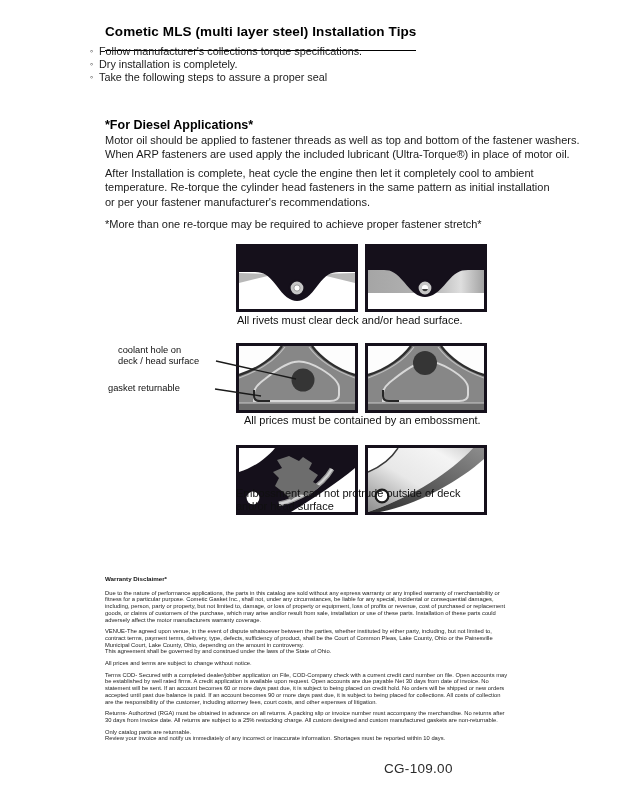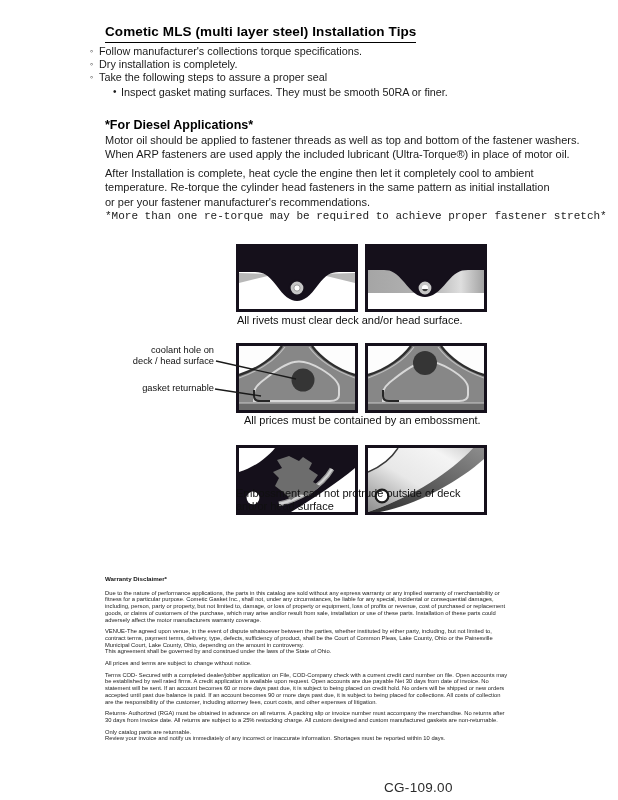--- a/index.html
+++ b/index.html
@@ -1,59 +1,58 @@
 <!DOCTYPE html>
 <html><head>
 <meta charset="utf-8">
 <style>
   html,body{margin:0;padding:0;background:#e8e8e8;}
   .page{position:relative;width:618px;height:800px;background:#ffffff;margin:0 auto;
         font-family:"Liberation Sans",sans-serif;color:#1b1b1b;overflow:hidden;}
   .abs{position:absolute;}
   .title{left:105px;top:24px;font-size:13.5px;font-weight:bold;color:#000;
-         border-bottom:1.6px solid #000;padding-bottom:3px;letter-spacing:.1px;}
+         border-bottom:1.6px solid #000;padding-bottom:11px;letter-spacing:.1px;}
   .bullets{left:90px;top:45px;font-size:10.8px;line-height:13.2px;}
   .b{white-space:nowrap;}
   .b .m{display:inline-block;width:9px;font-size:9px;vertical-align:1px;}
   .b.sub{padding-left:23px;}
   .b.sub .m{font-size:10px;width:8px;}
   .diesel-h{left:105px;top:118px;font-size:12.5px;font-weight:bold;color:#000;}
   .para{left:105px;font-size:11px;line-height:14.3px;white-space:pre-line;}
   .dlabel{font-size:13px;letter-spacing:.6px;text-align:center;width:122px;color:#121212;margin-top:13px;}
   .dbox{width:122px;border:3px solid #15101b;box-sizing:border-box;background:#fff;}
   .dbox svg{display:block;}
   .caption{font-size:11px;line-height:12.5px;color:#101010;white-space:pre-line;}
-  .callout{font-size:9.3px;line-height:10.8px;text-align:right;white-space:pre-line;color:#101010;}
+  .callout{font-size:9.3px;line-height:10.8px;text-align:left;white-space:pre-line;color:#101010;}
   .overlay{left:0;top:0;pointer-events:none;}
   .disc{left:105px;top:576px;width:442px;font-size:5.8px;line-height:6.7px;color:#222;}
   .disc .h{font-weight:bold;font-size:6.2px;margin-bottom:7px;color:#111;}
   .disc p{margin:0 0 5px 0;white-space:pre-line;}
-  .footer{left:384px;top:761px;font-size:13.5px;letter-spacing:.3px;color:#2b2b2b;margin-top:19px;}
+  .footer{left:384px;top:761px;font-size:13.5px;letter-spacing:.3px;color:#2b2b2b;}
 </style>
 </head>
 <body>
 
 <div class="page">
 
   <div class="abs title">Cometic MLS (multi layer steel) Installation Tips</div>
 
   <div class="abs bullets">
     <div class="b"><span class="m">◦</span><span>Follow manufacturer's collections torque specifications.</span></div>
     <div class="b"><span class="m">◦</span><span>Dry installation is completely.</span></div>
     <div class="b"><span class="m">◦</span><span>Take the following steps to assure a proper seal</span></div>
-    <div class="b sub"><span class="m">•</span><span>Inspect gasket mating surfaces.  They must be smooth 50RA or finer.</span></div>
   </div>
 
   <div class="abs diesel-h">*For Diesel Applications*</div>
   <div class="abs para" style="top:133px;">Motor oil should be applied to fastener threads as well as top and bottom of the fastener washers.
 When ARP fasteners are used apply the included lubricant (Ultra-Torque®) in place of motor oil.</div>
   <div class="abs para" style="top:166px;">After Installation is complete, heat cycle the engine then let it completely cool to ambient
 temperature. Re-torque the cylinder head fasteners in the same pattern as initial installation
 or per your fastener manufacturer's recommendations.</div>
-  <div class="abs para" style="top:209px;font-family:Liberation Mono, monospace;">*More than one re-torque may be required to achieve proper fastener stretch*</div>
+  <div class="abs para" style="top:217px;">*More than one re-torque may be required to achieve proper fastener stretch*</div>
 
   <div class="abs dlabel" style="left:236px;top:229px;">RIGHT</div>
   <div class="abs dlabel" style="left:365px;top:229px;">WRONG</div>
   <div class="abs dbox" style="left:236px;top:244px;height:68px;">
     <svg width="100%" height="100%" viewBox="0 0 116 62" preserveAspectRatio="none">
       <rect x="0" y="0" width="116" height="62" fill="#ffffff"></rect>
       <polygon points="0,26 37,27 0,36" fill="#b8b8b8"></polygon>
       <polygon points="116,26 79,27 116,36" fill="#b8b8b8"></polygon>
       <path d="M0,0 H116 V25 H100 C91,25 87,28 79,38 C71,49 65,54 58,54 C51,54 45,49 37,38 C29,28 25,25 16,25 H0 Z" fill="#15101b"></path>
       <circle cx="58" cy="41" r="7.4" fill="#c6c6c6" stroke="#15101b" stroke-width="2"></circle>

